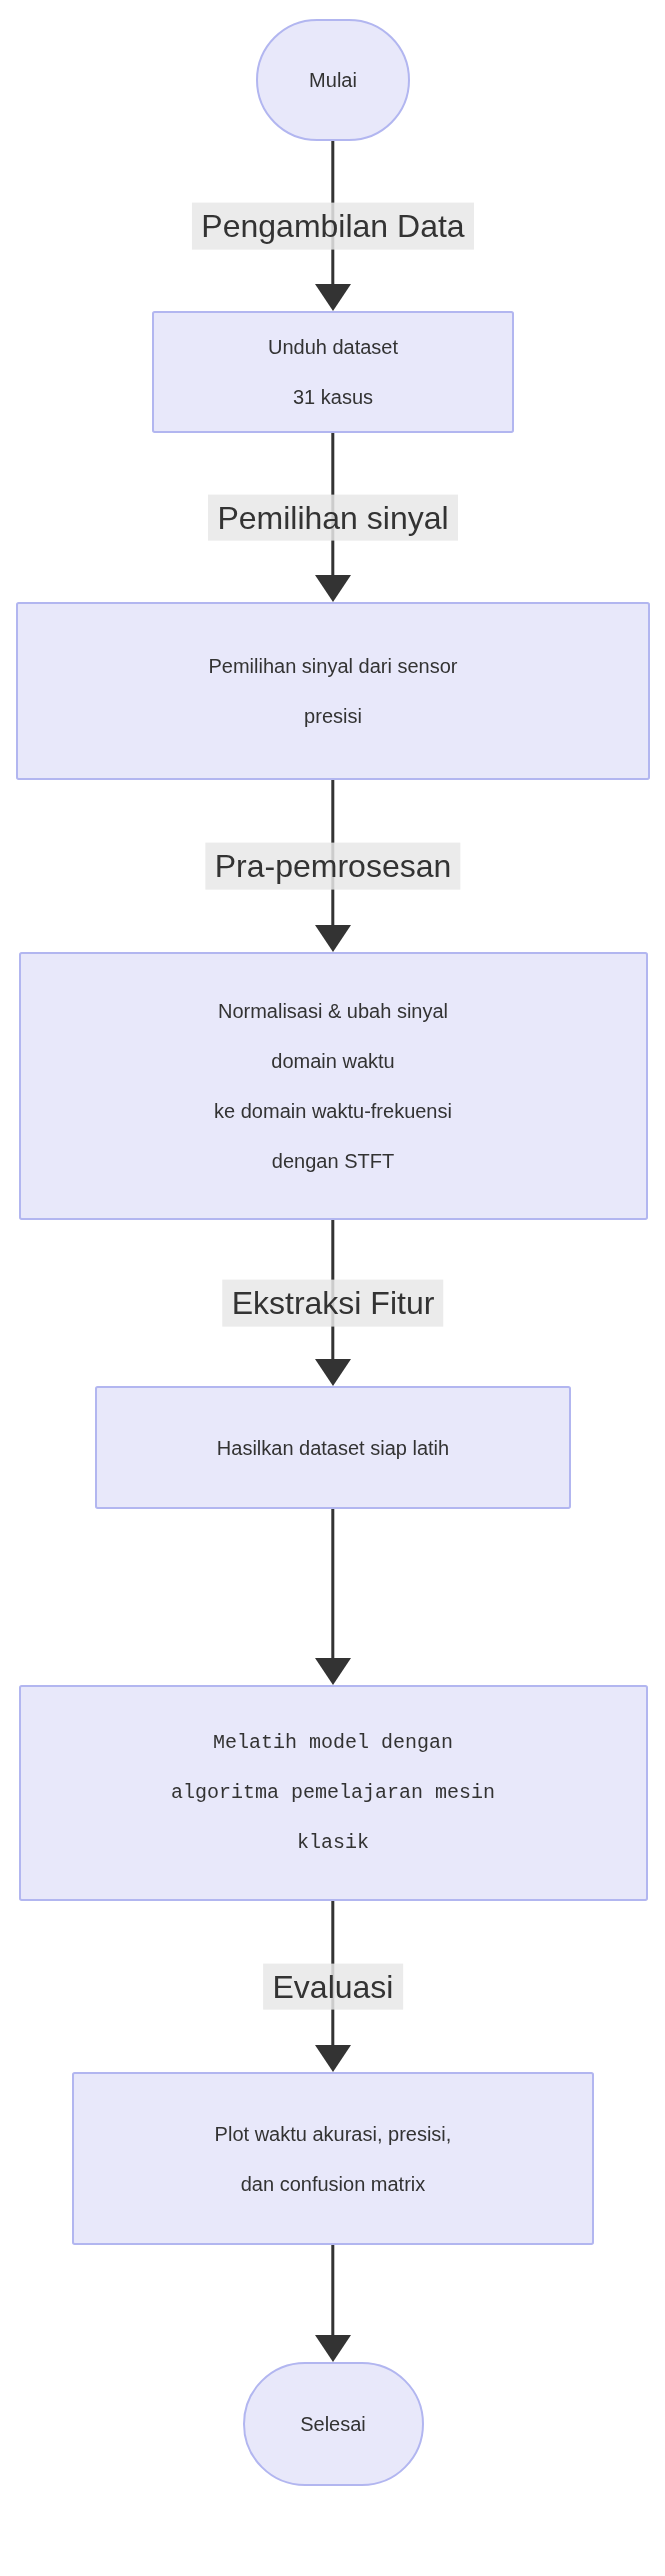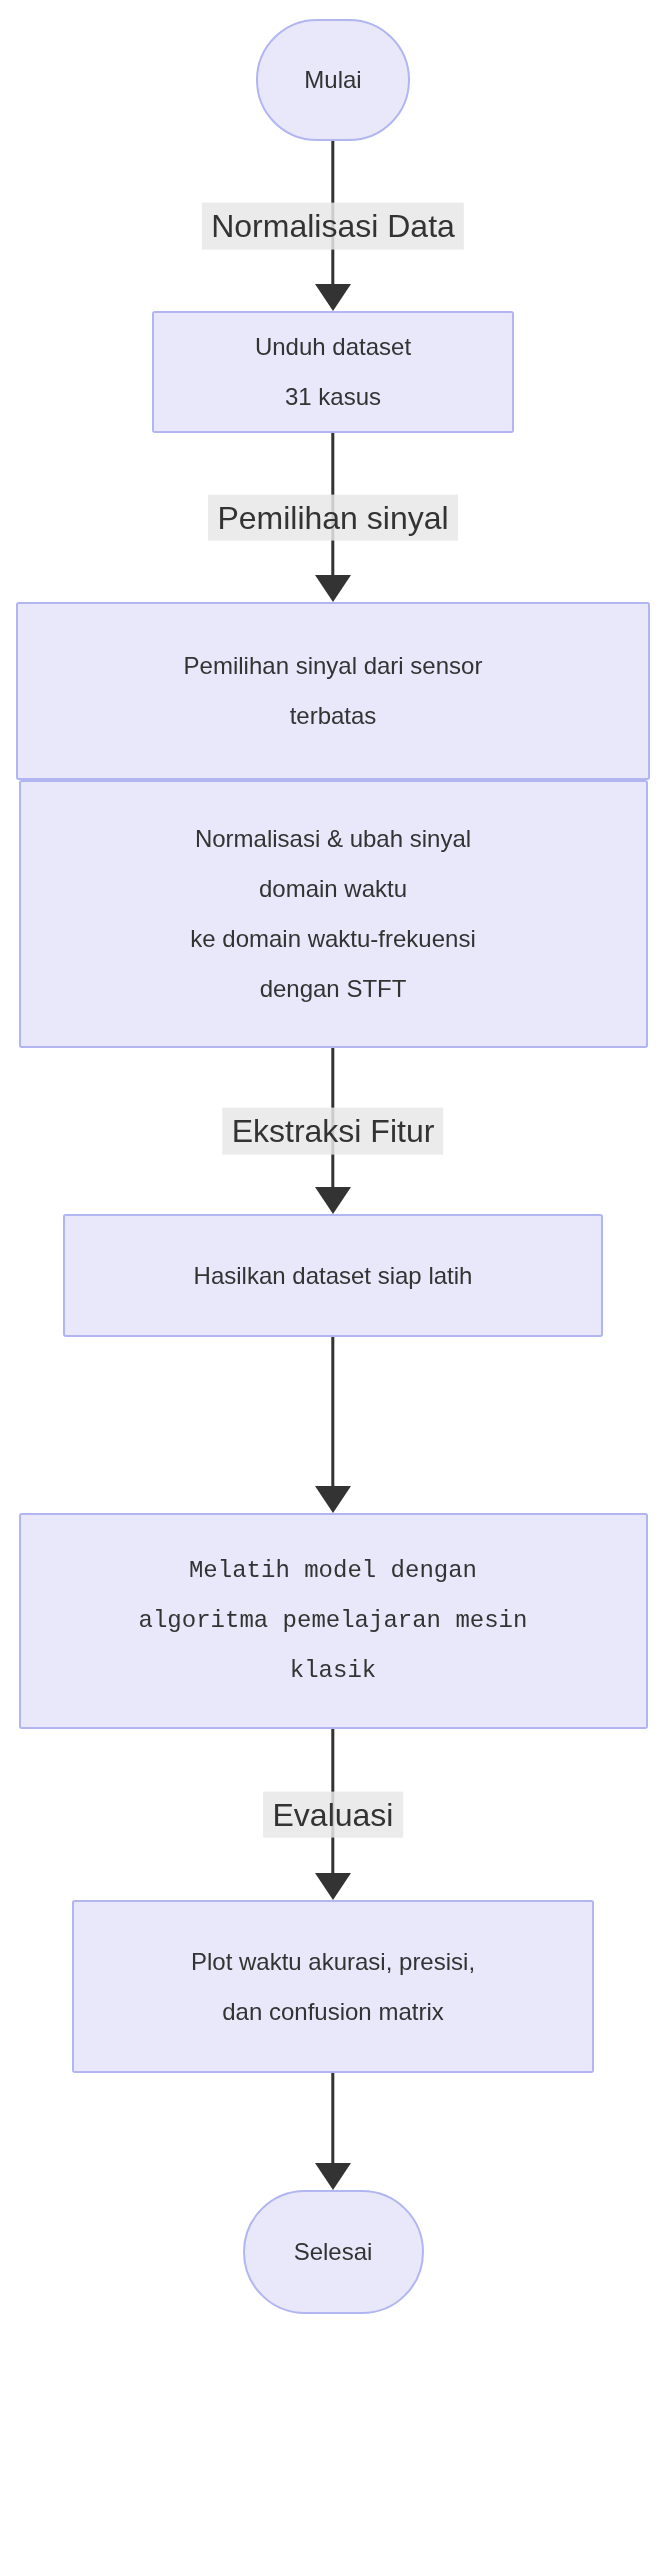--- a/index.html
+++ b/index.html
@@ -24,35 +24,35 @@
   }
   
   .node {
     background: var(--node-fill, #E8E8FA);
     border: 2px solid var(--node-border, #B2B6F0);
     color: var(--text-color, #333333);
     display: flex;
     align-items: center;
     justify-content: center;
     text-align: center;
-    font-size: 24px;
+    font-size: 20px;
     line-height: 50px;
     box-sizing: border-box;
     flex: none;
   }
   .node .label { white-space: pre-line; }
   .stadium { border-radius: 670px; }
   .rect    { border-radius: 2.7px; }
 
   .s1 { width: 154px; height: 122px; }
   .s2 { width: 181px; height: 124px; }
   .b1 { width: 362px; height: 122px; }
   .b2 { width: 634px; height: 178px; }
   .b3 { width: 629px; height: 268px; }
-  .b4 { width: 540px; height: 123px; }
+  .b4 { width: 476px; height: 123px; }
   .b5 { width: 629px; height: 216px; font-family: Liberation Mono, monospace; }
   .b6 { width: 522px; height: 173px; }
 
   
   .connector {
     position: relative;
     width: 100%;
     flex: none;
   }
   .c1 { height: 170px; }
@@ -101,39 +101,44 @@
 
 <div class="canvas">
 
   <div class="node stadium s1">
     <span class="label">Mulai</span>
   </div>
 
   <div class="connector c1">
     <div class="edge-line"></div>
     <div class="arrowhead"></div>
-    <div class="edge-label">Normalisasi Data</div>
+    <div class="edge-label">Pengambilan Data</div>
   </div>
 
   <div class="node rect b1">
     <span class="label">Unduh dataset
 31 kasus</span>
   </div>
 
   <div class="connector c2">
     <div class="edge-line"></div>
     <div class="arrowhead"></div>
     <div class="edge-label">Pemilihan sinyal</div>
   </div>
 
   <div class="node rect b2">
     <span class="label">Pemilihan sinyal dari sensor
-terbatas</span>
+presisi</span>
   </div>
 
+  <div class="connector c3">
+    <div class="edge-line"></div>
+    <div class="arrowhead"></div>
+    <div class="edge-label">Pra-pemrosesan</div>
+  </div>
 
   <div class="node rect b3">
     <span class="label">Normalisasi &amp; ubah sinyal
 domain waktu
 ke domain waktu-frekuensi
 dengan STFT</span>
   </div>
 
   <div class="connector c4">
     <div class="edge-line"></div>

